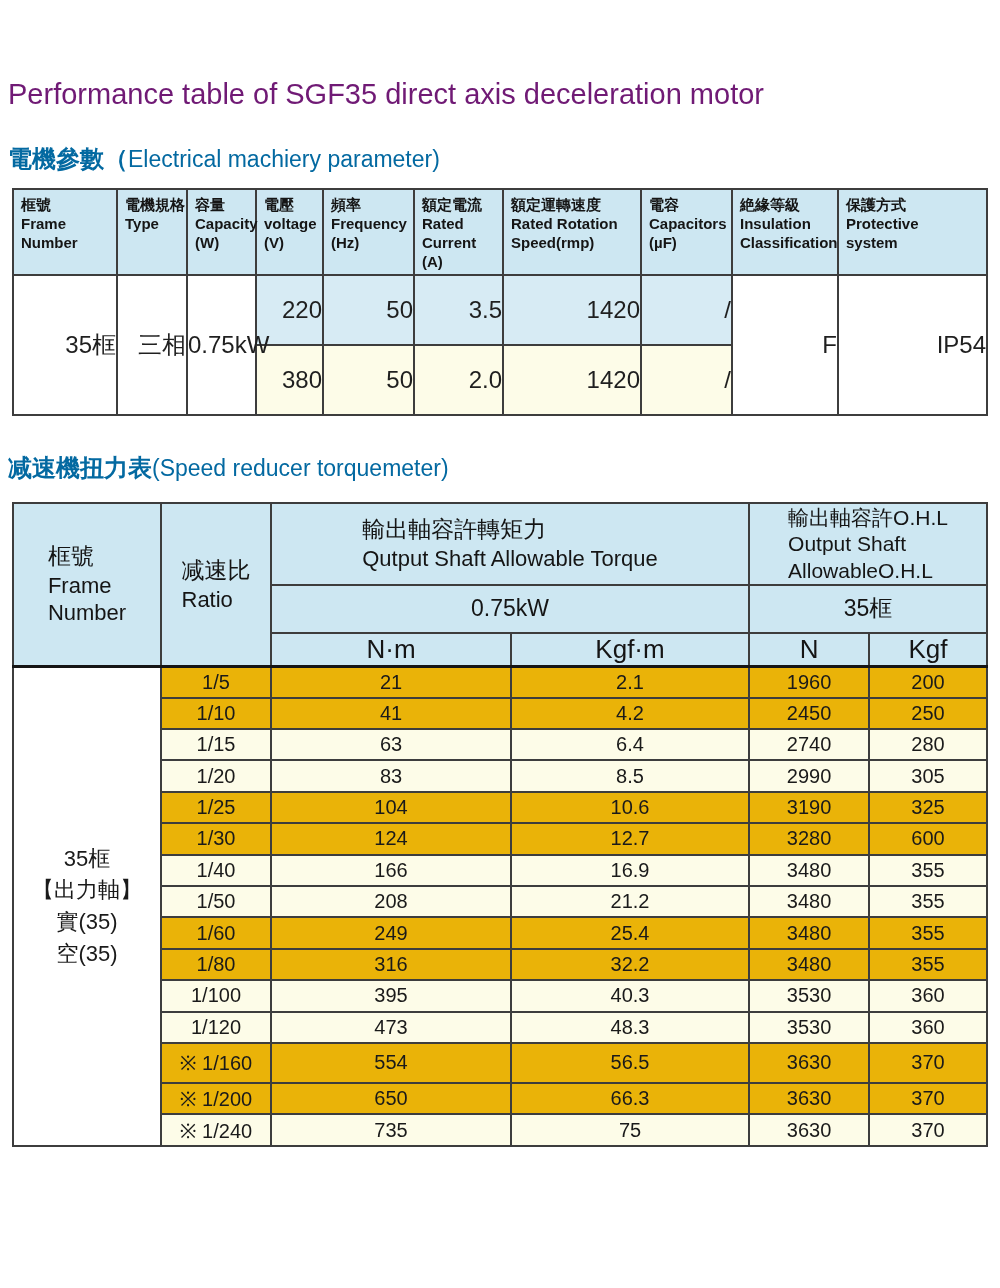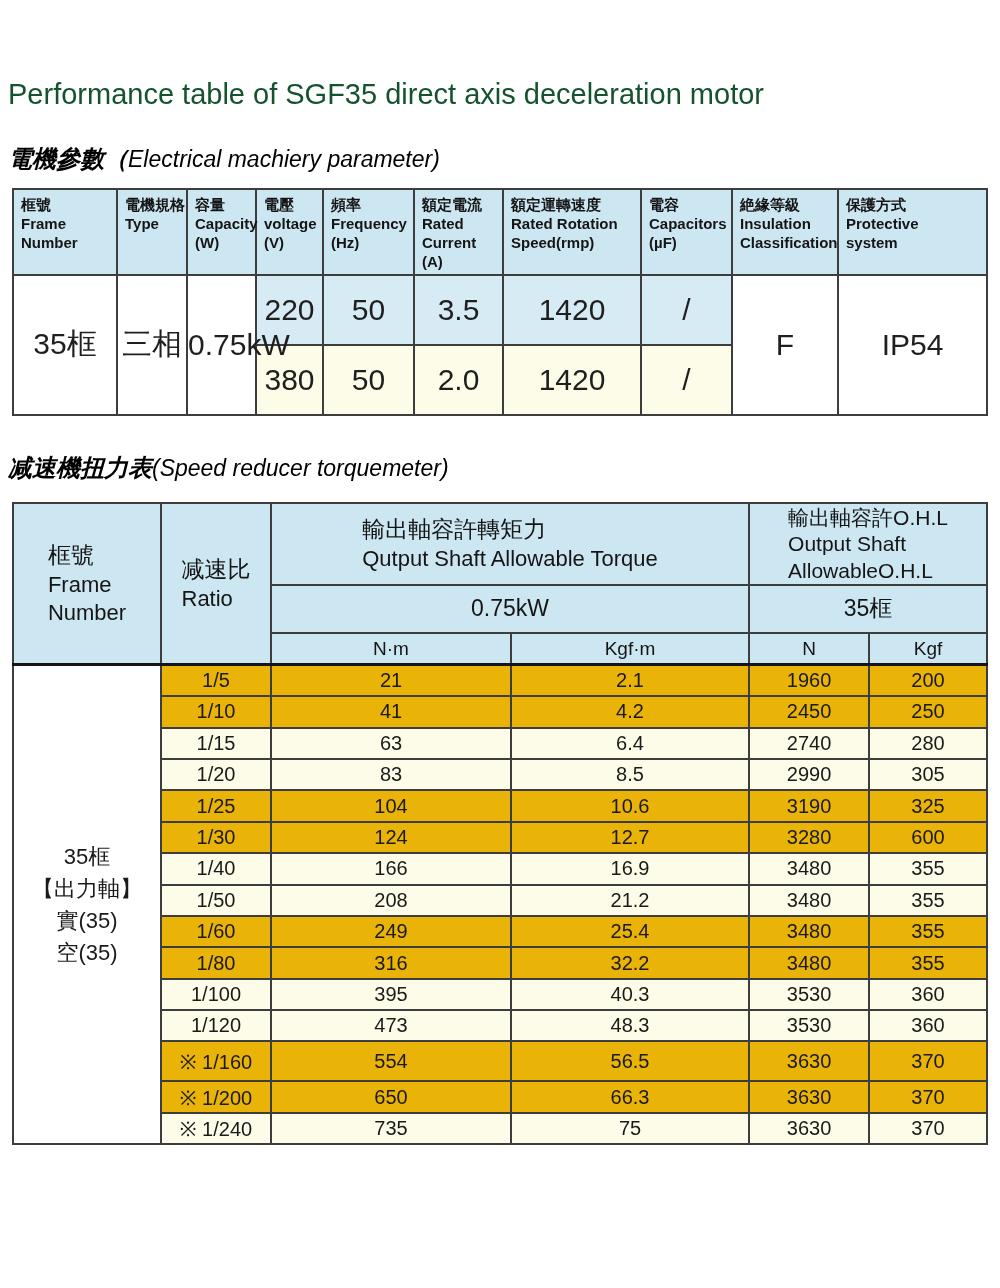--- a/index.html
+++ b/index.html
@@ -9,59 +9,59 @@
     font-family:"Liberation Sans", sans-serif; color:#1f1f1f; overflow:hidden;
   }
   
   .title-zh {
     position:absolute; left:8px; top:12px;
     font-size:44px; font-weight:bold; color:#203d7c; letter-spacing:1px;
     white-space:nowrap;
   }
   .title-en {
     position:absolute; left:8px; top:78px;
-    font-size:29px; color:#14532d; white-space:nowrap;
+    font-size:29px; color:#701a75; white-space:nowrap;
   }
   .sec-heading {
-    position:absolute; left:8px; color:#000000; white-space:nowrap;font-style:italic;
+    position:absolute; left:8px; color:#0369a1; white-space:nowrap;
   }
   .sec-heading .zh { font-size:24px; font-weight:bold; }
   .sec-heading .en { font-size:23px; font-weight:normal; }
   #sec1 { top:143px; }
   #sec2 { top:452px; }
 
   
   table { border-collapse:collapse; table-layout:fixed; }
   th, td { border:2px solid #3d3d3d; overflow:visible; }
   .tbl { position:absolute; left:12px; width:974px; border:2px solid #222; }
 
   
   #motor-table { top:188px; }
   #motor-table th {
     background:#cde7f2; text-align:left; vertical-align:top;
     padding:6px 1px 2px 7px; font-size:15px; line-height:1.26; color:#151515;
   }
   #motor-table th .zh { font-weight:bold; display:block; }
   #motor-table th .en { font-weight:bold; display:block; white-space:pre-line; }
-  #motor-table td { text-align:center; vertical-align:middle; font-size:30px; }
+  #motor-table td { text-align:right; vertical-align:middle; font-size:24px; }
   #motor-table td.white { background:#ffffff; }
   #motor-table tr.m-blue td.val { background:#d7ebf4; }
   #motor-table tr.m-cream td.val { background:#fdfce8; }
 
   
   #torque-table { top:502px; }
   #torque-table th { background:#cde7f2; color:#151515; font-weight:normal; vertical-align:middle; }
   .hdr-flex { display:flex; align-items:flex-end; justify-content:center; height:100%; }
   .hdr-flex .hb { text-align:left; }
   .hb .l-zh { font-size:23px; line-height:1.3; }
   .hb .l-en { font-size:22px; line-height:1.25; }
   .ohl .l-zh { font-size:21px; }
   .ohl .l-en { font-size:21px; }
   th.sub-kw { text-align:center; font-size:23px; }
-  th.sub-unit { text-align:center; font-size:19px; }
+  th.sub-unit { text-align:center; font-size:26px; }
   #torque-table thead { border-bottom:3px solid #151515; }
   #torque-table td { text-align:center; vertical-align:middle; font-size:20px; color:#1a1a1a; }
   #torque-table tr.row-blue td { background:#eab308; }
   #torque-table tr.row-cream td { background:#fdfce8; }
   #torque-table td.frame-cell {
     background:#ffffff !important; font-size:22px; line-height:1.45; text-align:center;
   }
 
   
   .notes { position:absolute; left:10px; top:1156px; font-size:20px; color:#151515; }

